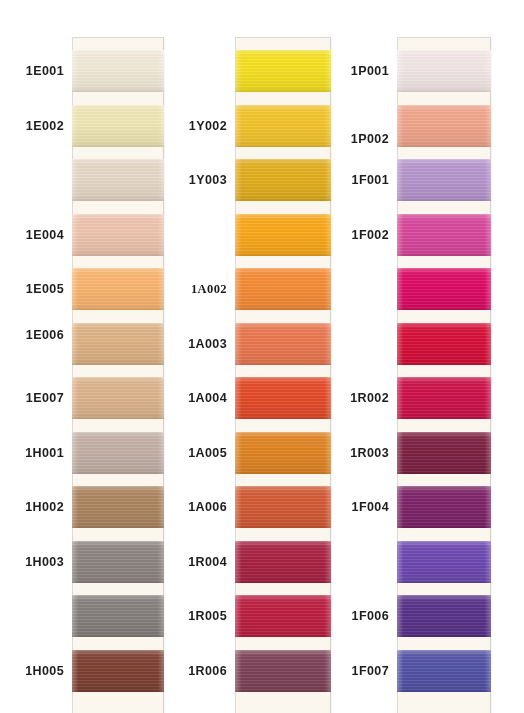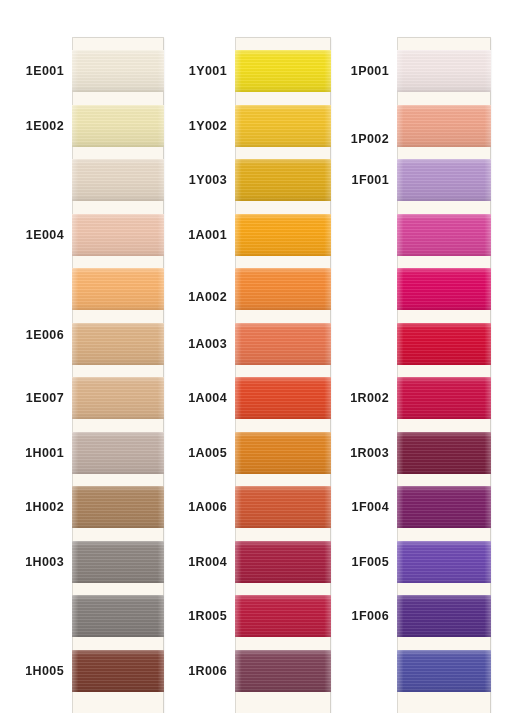--- a/index.html
+++ b/index.html
@@ -169,20 +169,21 @@
         </div>
         <div class="swatch" title="1H005" style="top: 611.5px; --c: #7d4032;">
           <div class="fill"></div>
           <div class="threads"></div>
           <div class="sheen"></div>
         </div>
       </div>
       <div class="label" style="top: 26px;">1E001</div>
       <div class="label" style="top: 80.5px;">1E002</div>
       <div class="label" style="top: 189.5px;">1E004</div>
+      <div class="label" style="top: 244px;">1E005</div>
       <div class="label" style="top: 290px;">1E006</div>
       <div class="label" style="top: 353px;">1E007</div>
       <div class="label" style="top: 407.5px;">1H001</div>
       <div class="label" style="top: 462px;">1H002</div>
       <div class="label" style="top: 516.5px;">1H003</div>
       <div class="label" style="top: 625.5px;">1H005</div>
     </div>
   <div class="column col-1">
       <div class="card">
         <div class="swatch" title="1Y001" style="top: 12px; --c: #f5e020;">
@@ -239,25 +240,23 @@
           <div class="fill"></div>
           <div class="threads"></div>
           <div class="sheen"></div>
         </div>
         <div class="swatch" title="1R006" style="top: 611.5px; --c: #7d4257;">
           <div class="fill"></div>
           <div class="threads"></div>
           <div class="sheen"></div>
         </div>
       </div>
-      <div class="label" style="top: 26px;">1Y001</div>
       <div class="label" style="top: 80.5px;">1Y002</div>
       <div class="label" style="top: 135px;">1Y003</div>
-      <div class="label" style="top: 189.5px;">1A001</div>
-      <div class="label" style="top: 252px;">1A002</div>
+      <div class="label" style="top: 244px; font-family: Liberation Serif, serif;">1A002</div>
       <div class="label" style="top: 298.5px;">1A003</div>
       <div class="label" style="top: 353px;">1A004</div>
       <div class="label" style="top: 407.5px;">1A005</div>
       <div class="label" style="top: 462px;">1A006</div>
       <div class="label" style="top: 516.5px;">1R004</div>
       <div class="label" style="top: 571px;">1R005</div>
       <div class="label" style="top: 625.5px;">1R006</div>
     </div>
   <div class="column col-2">
       <div class="card">
@@ -318,19 +317,20 @@
         </div>
         <div class="swatch" title="1F007" style="top: 611.5px; --c: #5151a5;">
           <div class="fill"></div>
           <div class="threads"></div>
           <div class="sheen"></div>
         </div>
       </div>
       <div class="label" style="top: 26px;">1P001</div>
       <div class="label" style="top: 94px;">1P002</div>
       <div class="label" style="top: 135px;">1F001</div>
+      <div class="label" style="top: 189.5px;">1F002</div>
       <div class="label" style="top: 353px;">1R002</div>
       <div class="label" style="top: 407.5px;">1R003</div>
       <div class="label" style="top: 462px;">1F004</div>
-      <div class="label" style="top: 516.5px;">1F005</div>
       <div class="label" style="top: 571px;">1F006</div>
+      <div class="label" style="top: 625.5px;">1F007</div>
     </div>
 </div>
 
 </body></html>

